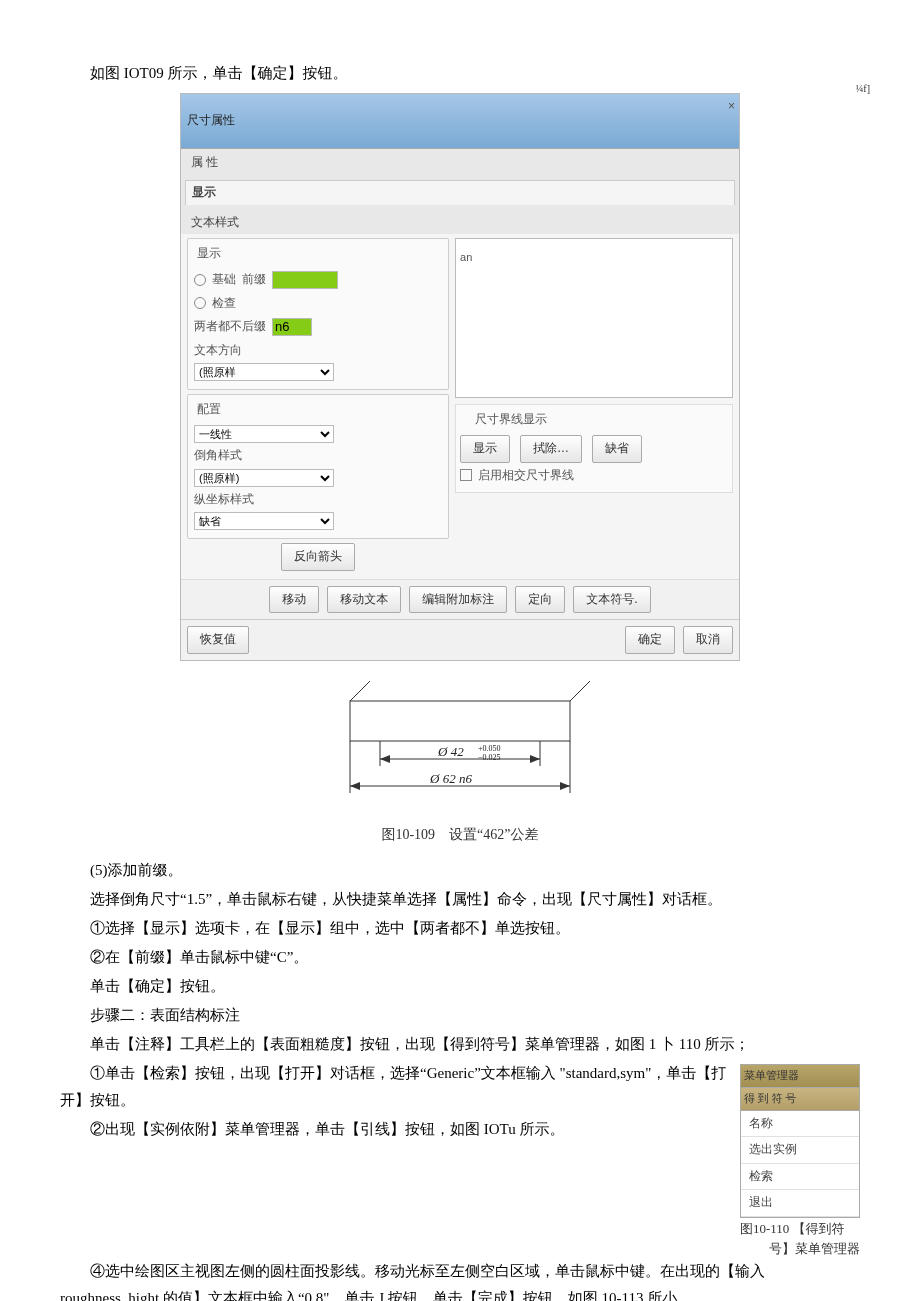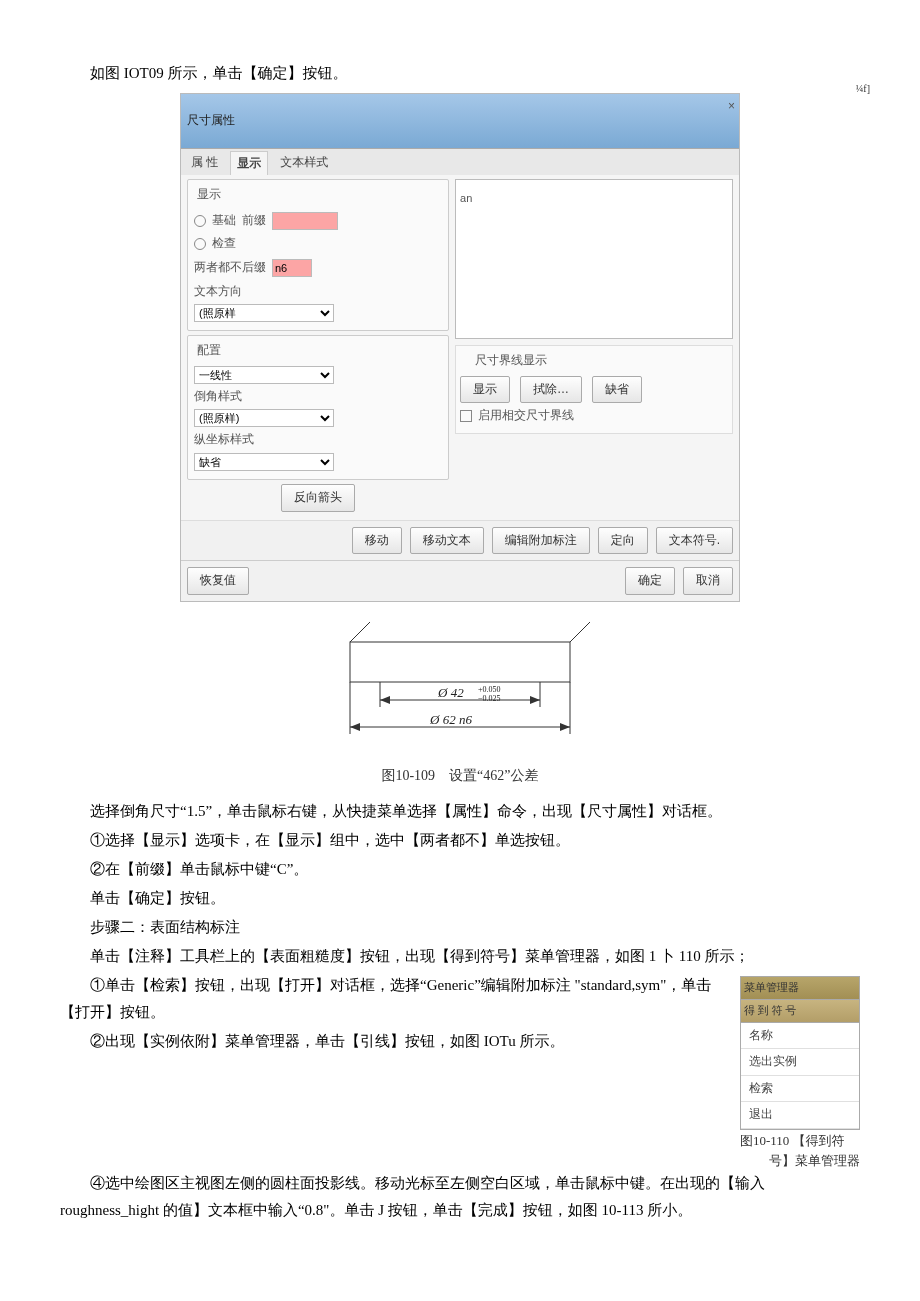--- a/index.html
+++ b/index.html
@@ -56,20 +56,21 @@
     right: 4px; top: 2px;
     font-family: sans-serif;
     color: #555;
   }
   .tabs {
     display: flex;
     gap: 6px;
     padding: 2px 4px 0 4px;
     background: #e8e8e8;
     font-size: 12px;
+    flex-direction: column;
   }
   .tab { padding: 1px 6px; color: #444; }
   .tab.active { font-weight: bold; background: #f5f5f5; border:1px solid #ccc; border-bottom:none; }
   .dlg-body {
     display: flex;
     gap: 6px;
     padding: 4px 6px 6px 6px;
     background: #f5f5f5;
   }
   .left-col { width: 48%; }
@@ -88,22 +89,22 @@
     display: inline-block;
     padding: 0 3px;
     color: #555;
   }
   .row { display: flex; align-items: center; gap: 6px; margin: 2px 0; font-size:12px; color:#555; }
   .row label { color:#555; }
   .row .radio { width:10px;height:10px;border:1px solid #888;border-radius:50%;display:inline-block; }
   .row .check { width:10px;height:10px;border:1px solid #888;display:inline-block; }
   .row input.txt {
     width: 60px; height: 16px;
-    border: 1px solid #bbb; background:#fca5a5;
-    font-size: 11px; padding: 0 2px;
+    border: 1px solid #bbb; background:#84cc16;
+    font-size: 13px; padding: 0 2px;
   }
   .row select.sel, .sel {
     width: 140px; height: 18px;
     border: 1px solid #bbb; background:#fff;
     font-size: 11px;
   }
   .btn {
     display:inline-block;
     border:1px solid #aaa;
     background: linear-gradient(#fefefe,#e6e6e6);
@@ -113,21 +114,21 @@
     border-radius:2px;
   }
   .big-text {
     width: 100%; height: 160px;
     border:1px solid #bbb; background:#fff;
   }
   .dlg-foot {
     display:flex; gap:8px; padding: 6px;
     background:#f1f1f1;
     flex-wrap: wrap;
-    justify-content: flex-end;
+    justify-content: center;
     font-size:12px;
     border-top:1px solid #ddd;
   }
   .dlg-foot .spacer { flex:1; }
   
   .figure {
     width: 280px;
     margin: 10px auto 4px auto;
   }
   .fig-caption {
@@ -292,40 +293,41 @@
       <line x1="30" y1="70" x2="30" y2="122" stroke="#333"></line>
       <line x1="250" y1="70" x2="250" y2="122" stroke="#333"></line>
       <line x1="30" y1="115" x2="250" y2="115" stroke="#333"></line>
       <polygon points="30,115 40,111 40,119" fill="#333"></polygon>
       <polygon points="250,115 240,111 240,119" fill="#333"></polygon>
       <text x="110" y="112" font-size="13" font-style="italic" fill="#222">Ø 62 n6</text>
     </svg>
     <div class="fig-caption">图10-109　设置“462”公差</div>
   </div>
 
+  <p class="body-text">(5)添加前缀。</p>
   <p class="body-text">选择倒角尺寸“1.5”，单击鼠标右键，从快捷菜单选择【属性】命令，出现【尺寸属性】对话框。</p>
   <p class="body-text">①选择【显示】选项卡，在【显示】组中，选中【两者都不】单选按钮。</p>
   <p class="body-text">②在【前缀】单击鼠标中键“C”。</p>
   <p class="body-text">单击【确定】按钮。</p>
   <p class="body-text">步骤二：表面结构标注</p>
   <p class="body-text">单击【注释】工具栏上的【表面粗糙度】按钮，出现【得到符号】菜单管理器，如图 1 卜 110 所示；</p>
 
   <div class="float-menu-wrap">
     <div class="float-menu">
       <div class="hdr">菜单管理器</div>
       <div class="hdr2">得 到 符 号</div>
       <div class="mi">名称</div>
       <div class="mi">选出实例</div>
       <div class="mi">检索</div>
       <div class="mi">退出</div>
     </div>
     <div class="float-cap">图10-110 【得到符</div>
     <div class="float-cap" style="text-align:right;">号】菜单管理器</div>
   </div>
 
-  <p class="body-text">①单击【检索】按钮，出现【打开】对话框，选择“Generic”编辑附加标注 "standard,sym"，单击【打开】按钮。</p>
+  <p class="body-text">①单击【检索】按钮，出现【打开】对话框，选择“Generic”文本框输入 "standard,sym"，单击【打开】按钮。</p>
   <p class="body-text">②出现【实例依附】菜单管理器，单击【引线】按钮，如图 IOTu 所示。</p>
 
   <div class="clear"></div>
 
   <p class="body-text">④选中绘图区主视图左侧的圆柱面投影线。移动光标至左侧空白区域，单击鼠标中键。在出现的【输入 roughness_hight 的值】文本框中输入“0.8"。单击 J 按钮，单击【完成】按钮，如图 10-113 所小。</p>
 
 </div>
 
 </body></html>

